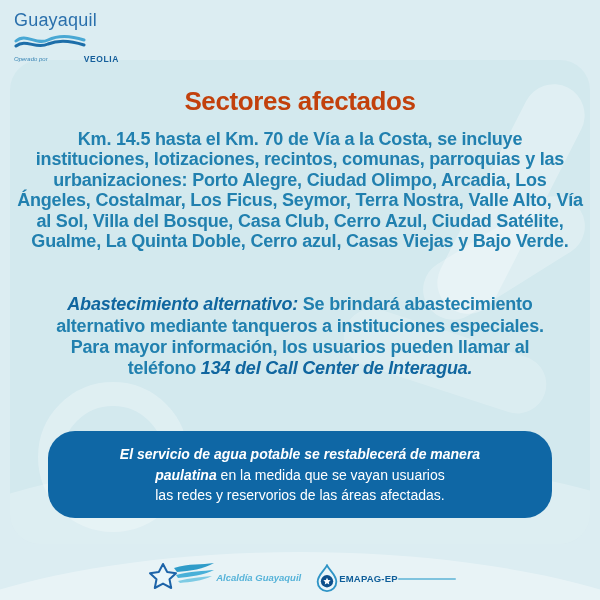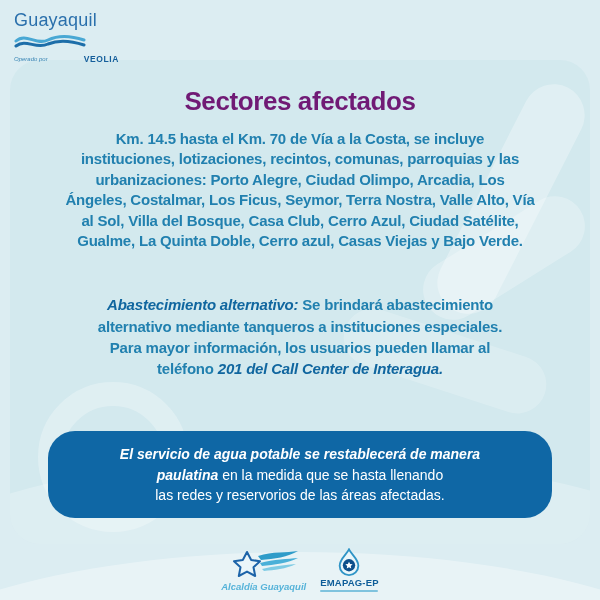--- a/index.html
+++ b/index.html
@@ -31,25 +31,25 @@
   .wm-bar-a { left:470px; top:14px; width:62px; height:250px; border-radius:40px; transform:rotate(27deg); background:rgba(255,255,255,.30); }
   .wm-bar-b { left:404px; top:168px; width:180px; height:60px; border-radius:32px; transform:rotate(-32deg); background:rgba(255,255,255,.26); }
   .wm-bar-c { left:330px; top:272px; width:210px; height:58px; border-radius:30px; transform:rotate(18deg); background:rgba(255,255,255,.20); }
   .wm-ring { left:28px; top:322px; width:150px; height:150px; border:24px solid rgba(255,255,255,.28); border-radius:50%; }
   .wm-ellipse { left:-170px; top:396px; width:930px; height:330px; border-radius:50%; background:rgba(255,255,255,.24); }
   .page-wave { position:absolute; left:-140px; top:552px; width:880px; height:280px; border-radius:50%; background:rgba(255,255,255,.35); z-index:0; }
 
   .card-inner { position:relative; z-index:1; padding-top:26px; }
   .page-title {
     text-align:center; font-size:26px; line-height:30px; font-weight:700;
-    color:#701a75; letter-spacing:-.4px;
+    color:#c2410c; letter-spacing:-.4px;
   }
   .para {
     white-space:pre-line; text-align:center;
-    font-size:15px; font-weight:700; letter-spacing:-.2px;
+    font-size:18px; font-weight:700; letter-spacing:-.2px;
     color:#2180af;
   }
   .para-1 { margin-top:13px; line-height:20.4px; }
   .para-2 { margin-top:43px; line-height:21.2px; }
   .bi { font-style:italic; font-weight:700; }
   .para .bi { color:#10669f; }
 
   .notice {
     margin:52px auto 0; width:504px; border-radius:27px;
     background:#0f67a5; color:#ffffff;
@@ -57,21 +57,21 @@
     white-space:pre-line; font-size:14px; line-height:20.4px; font-weight:400;
   }
   .notice .bi { font-weight:700; }
 
   
   .footer {
     position:absolute; left:0; right:0; bottom:8px; z-index:2;
     display:flex; justify-content:center; align-items:flex-end; gap:14px;
   }
   .sup-label { font-size:13px; font-weight:700; color:#0e68a4; margin-bottom:6px; white-space:nowrap; }
-  .logo-block { display:flex; flex-direction:column; align-items:center; }
+  .logo-block { display:flex; flex-direction:row; align-items:center; }
   .alcaldia-svg { width:72px; height:30px; display:block; }
   .alc-text { font-size:9.5px; font-weight:700; font-style:italic; color:#56b3d9; margin-top:1px; white-space:nowrap; }
   .emapag-svg { width:24px; height:28px; display:block; }
   .ema-text { font-size:9.5px; font-weight:700; color:#0e5d99; letter-spacing:.2px; margin-top:1px; white-space:nowrap;text-align:center; }
   .ema-subline { width:58px; height:2px; background:#7fc3de; margin-top:2px; border-radius:1px; }
 </style>
 </head>
 <body>
 
 <header class="brand">
@@ -103,24 +103,24 @@
     <p class="para para-1">Km. 14.5 hasta el Km. 70 de Vía a la Costa, se incluye
 instituciones, lotizaciones, recintos, comunas, parroquias y las
 urbanizaciones: Porto Alegre, Ciudad Olimpo, Arcadia, Los
 Ángeles, Costalmar, Los Ficus, Seymor, Terra Nostra, Valle Alto, Vía
 al Sol,  Villa del Bosque, Casa Club, Cerro Azul, Ciudad Satélite,
 Gualme, La Quinta Doble, Cerro azul, Casas Viejas y Bajo Verde.</p>
 
     <p class="para para-2"><em class="bi"></em><em class="bi">Abastecimiento alternativo:</em><span> Se brindará abastecimiento
 alternativo mediante tanqueros a instituciones especiales.
 Para mayor información, los usuarios pueden llamar al
-teléfono </span><em class="bi">201 del Call Center de Interagua.</em></p>
+teléfono </span><em class="bi">134 del Call Center de Interagua.</em></p>
 
     <div class="notice"><em class="bi">El servicio de agua potable se restablecerá de manera
-paulatina</em><span> en la medida que se hasta llenando
+paulatina</em><span> en la medida que se vayan usuarios
 las redes y reservorios de las áreas afectadas.</span></div>
   </div>
 </main>
 
 <div class="page-wave"></div>
 
 <footer class="footer">
 
   <div class="logo-block">
     <svg class="alcaldia-svg" viewBox="0 0 72 30" aria-hidden="true">

